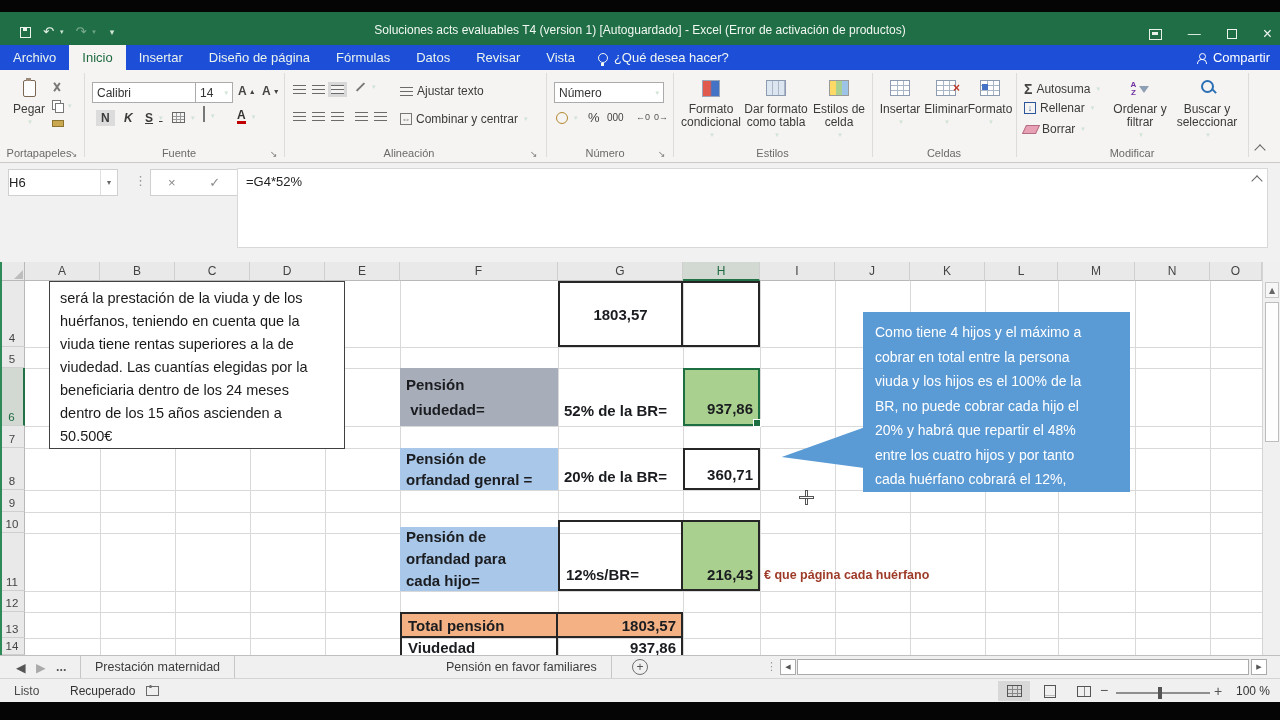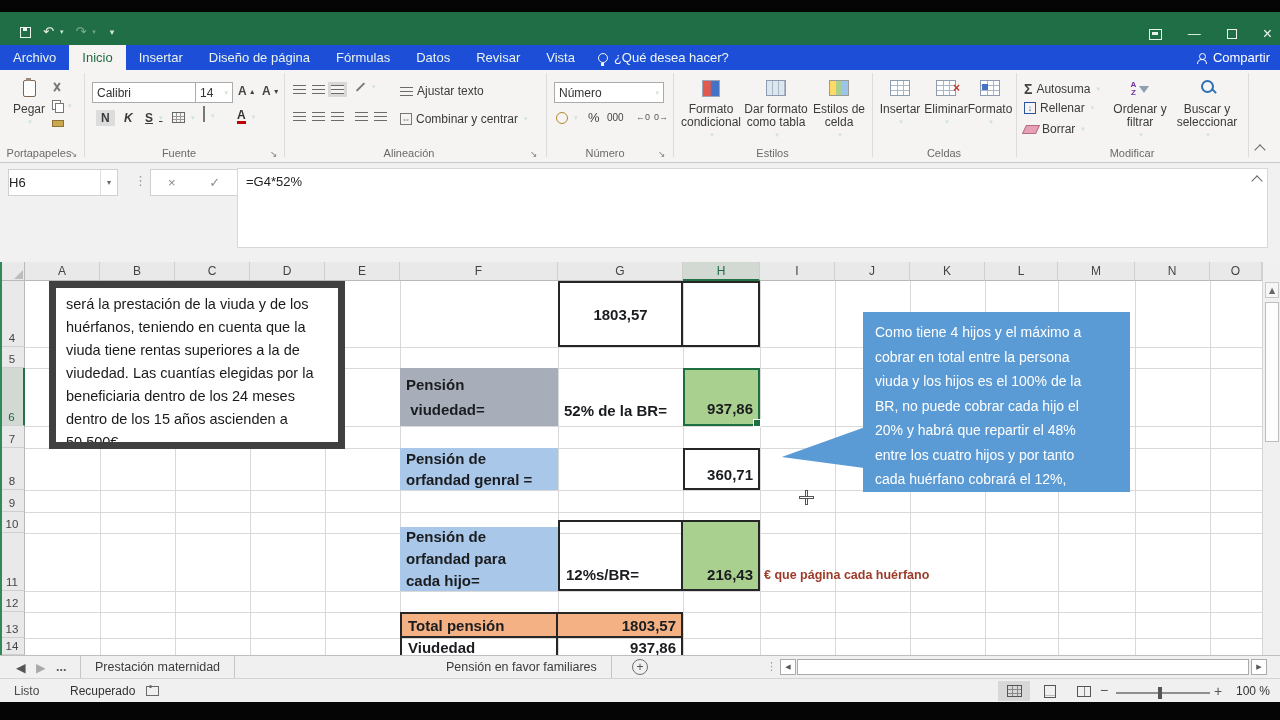--- a/index.html
+++ b/index.html
@@ -99,21 +99,21 @@
   .vline{position:absolute;top:281px;height:374px;width:1px;background:#d9d9d9;}
   .hline{position:absolute;left:25px;width:1237px;height:1px;background:#d9d9d9;}
   .green-edge{position:absolute;left:0;top:262px;width:2px;height:393px;background:#2e8b57;}
 
   
   .cell{position:absolute;box-sizing:border-box;font-weight:bold;font-size:15px;color:#1a1c20;z-index:2;}
   .cc{display:flex;flex-direction:column;justify-content:center;padding-left:6px;}
   .bl{display:flex;align-items:flex-end;padding-left:6px;}
   .br{display:flex;align-items:flex-end;justify-content:flex-end;padding-right:5px;}
   .handle{position:absolute;right:-3px;bottom:-3px;width:6px;height:6px;background:#1d6f42;border:1px solid #fff;}
-  .sheet-textbox{position:absolute;left:49px;top:281px;width:296px;height:168px;background:#fff;border:7px solid #404040;box-sizing:border-box;z-index:3;font-size:14.5px;color:#1a1a1a;line-height:23px;padding:5px 10px;overflow:hidden;}
+  .sheet-textbox{position:absolute;left:49px;top:281px;width:296px;height:168px;background:#fff;border:1px solid #404040;box-sizing:border-box;z-index:3;font-size:14.5px;color:#1a1a1a;line-height:23px;padding:5px 10px;overflow:hidden;}
   .callout{position:absolute;left:863px;top:312px;width:267px;height:180px;background:#5b9bd5;z-index:3;color:#fff;font-size:14px;line-height:24.5px;padding:8px 12px;box-sizing:border-box;}
   .callout-tail{position:absolute;left:780px;top:424px;width:86px;height:46px;background:#5b9bd5;z-index:3;clip-path:polygon(100% 6%,100% 96%,2% 72%);}
   .note-red{position:absolute;left:764px;top:568px;font-size:12.5px;font-weight:600;color:#9e3b28;z-index:2;}
 
   
   .cursor{position:absolute;left:799px;top:490px;width:15px;height:15px;z-index:9;}
   .cursor .v{position:absolute;left:6px;top:0;width:3px;height:15px;background:#fff;border:1px solid #555;box-sizing:border-box;}
   .cursor .h{position:absolute;left:0;top:6px;width:15px;height:3px;background:#fff;border:1px solid #555;box-sizing:border-box;}
 
   
@@ -163,20 +163,21 @@
       <span class="rbtn">
           <span class="ic uni">↶</span>
           <span class="drop uni">▾</span>
         </span>
       <span class="rbtn dim">
           <span class="ic uni">↷</span>
           <span class="drop uni">▾</span>
         </span>
       <span class="drop uni" style="font-size:9px">▾</span>
     </div>
+    <div class="title-text">Soluciones acts evaluables T4 (version 1) [Autoguardado] - Excel (Error de activación de productos)</div>
     <div class="winbtns">
       <span class="rib-disp"></span>
       <span class="wb">—</span>
       <span class="maxi"></span>
       <span class="wb" style="font-size:16px">×</span>
     </div>
   </div>
 
   <div class="ribtabs">
     <div class="rtab">Archivo</div>
@@ -477,20 +478,21 @@
   <div class="cell cc pre" style="left:400px;top:368px;width:158px;height:58px;background:#a8aeb9;line-height:25px">Pensión
  viudedad=</div>
   <div class="cell bl" style="left:558px;top:368px;width:125px;height:58px;padding-bottom:7px">52% de la BR=</div>
   <div class="cell br" style="left:683px;top:368px;width:77px;height:58px;background:#a9d08e;border:2px solid #1d6f42;padding-bottom:7px">
     <span>937,86</span>
     <span class="handle"></span>
   </div>
 
   <div class="cell cc pre" style="left:400px;top:448px;width:158px;height:42px;background:#a9c7e8;line-height:21px">Pensión de
 orfandad genral =</div>
+  <div class="cell bl" style="left:558px;top:448px;width:125px;height:42px;padding-bottom:5px">20% de la BR=</div>
   <div class="cell br" style="left:683px;top:448px;width:77px;height:42px;border:2px solid #262626;padding-bottom:5px">360,71</div>
 
   <div class="cell cc pre" style="left:400px;top:527px;width:158px;height:64px;background:#a9c7e8;line-height:22px">Pensión de
 orfandad para
 cada hijo=</div>
   <div class="cell bl" style="left:558px;top:520px;width:125px;height:71px;border:2px solid #262626;padding-bottom:6px">12%s/BR=</div>
   <div class="cell br" style="left:683px;top:520px;width:77px;height:71px;background:#a9d08e;border:2px solid #262626;border-left:none;padding-bottom:6px">216,43</div>
   <div class="note-red">€ que página cada huérfano</div>
 
   <div class="cell bl" style="left:400px;top:612px;width:158px;height:26px;background:#f4b183;border:2px solid #262626;align-items:center;padding-bottom:0">Total pensión</div>

